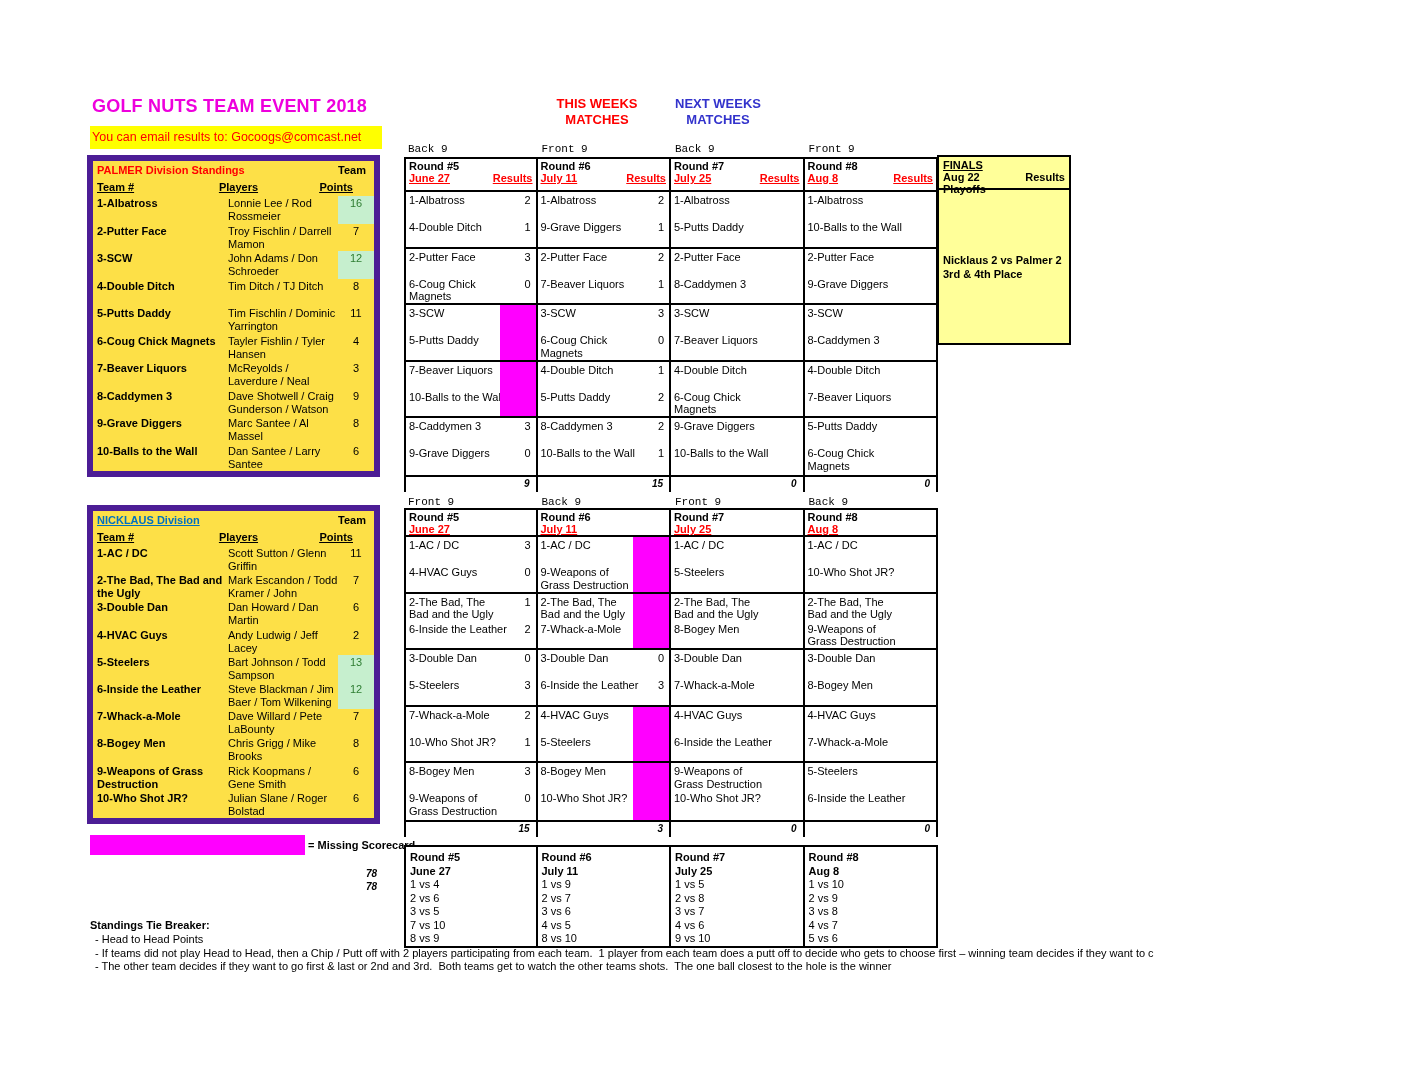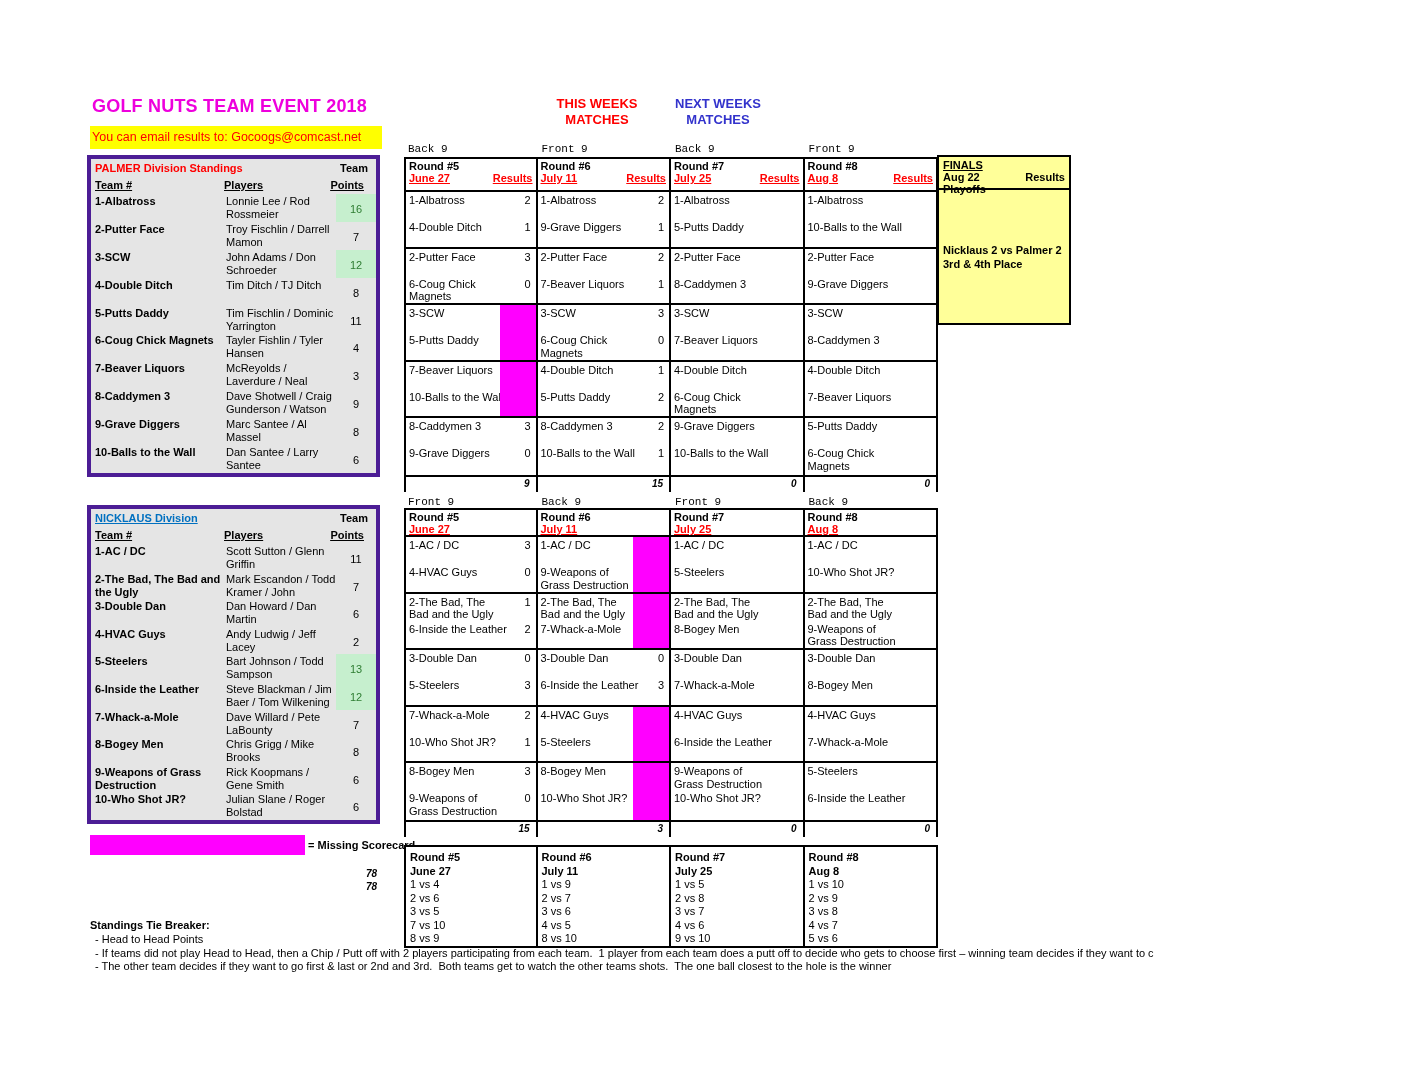--- a/index.html
+++ b/index.html
@@ -19,38 +19,38 @@
                color:#FF0000; font-weight:normal; font-size:12.5px; line-height:23px; padding-left:2px; white-space:nowrap; }
   .weeks { position:absolute; top:96px; font-weight:bold; font-size:13px; text-align:center; line-height:16px; }
   .this-weeks { left:537px; width:120px; color:#FF0000; }
   .next-weeks { left:658px; width:120px; color:#3333CC; }
 
   
   .division { position:absolute; left:87px; width:990px; }
   .palmer   { top:143px; }
   .nicklaus { top:496px; }
 
-  .standings { position:absolute; left:0; width:293px; border:4px solid #4c1d95; background:#e5e5e5; }
+  .standings { position:absolute; left:0; width:293px; border:6px solid #4c1d95; background:#fde047; }
   .palmer .standings   { top:12px; height:322px; }
   .nicklaus .standings { top:9px;  height:319px; }
 
   .st-header1 { display:flex; justify-content:space-between; padding:3px 8px 0 4px; font-weight:bold; height:20px; }
   .palmer .div-title   { color:#FF0000; }
   .nicklaus .div-title { color:#0070C0; text-decoration:underline; }
-  .st-header2 { display:flex; font-weight:bold; padding:0 12px 0 4px; height:15px; }
+  .st-header2 { display:flex; font-weight:bold; padding:0 21px 0 4px; height:15px; }
   .h-team    { width:131px; } 
   .h-players { width:108px; }
   .h-points  { flex:1; text-align:left;text-decoration:underline; }
   .h-team span, .h-players span, .h-points span, .hdr-u { text-decoration:underline; }
 
   .st-rows { position:absolute; top:35px; left:0; right:0; bottom:0; display:grid; grid-template-rows:repeat(10,1fr); }
   .st-row { display:flex; line-height:13px; overflow:hidden; }
   .st-team    { width:135px; font-weight:bold; padding:1px 2px 0 4px; }
   .st-players { width:110px; padding-top:1px; }
-  .st-points  { flex:1; text-align:center; padding-top:9px; }
+  .st-points  { flex:1; text-align:center; padding-top:1px; }
   .st-points.green { background:#C6EFCE; color:#2E7D32; }
 
   .st-totals { position:absolute; width:80px; text-align:right; font-size:10px; font-weight:bold; font-style:italic; line-height:12.5px;margin-top:44px; }
   .palmer .st-totals   { left:290px; top:335px; margin-left:-80px; }
   .nicklaus .st-totals { left:290px; top:328px; margin-left:-80px; }
 
   
   .rounds { position:absolute; left:317px; top:0; width:534px; display:flex; }
   .round-col { width:133.5px; position:relative; }
   .nine-label { padding-left:4px;font-family:Liberation Mono, monospace; }
@@ -73,21 +73,21 @@
   .mrow { position:absolute; left:3px; right:2px; display:flex; justify-content:space-between; line-height:12.5px; }
   .mrow.top { top:2px; }
   .mrow.bottom { top:29px; }
   .mteam { max-width:98px; }
   .mres { padding-right:3px; }
   .magenta-block { position:absolute; top:0; bottom:0; right:0; width:36px; background:#FF00FF; }
   .round-total { height:15px; font-size:10px; font-weight:bold; font-style:italic; text-align:right; padding:1px 6px 0 0;
                  border-left:2px solid #000; border-right:2px solid #000; }
 
   
-  .finals { position:absolute; left:937px; top:155px; width:134px; height:170px; border:2px solid #000;
+  .finals { position:absolute; left:937px; top:155px; width:134px; height:190px; border:2px solid #000;
             background:#FFFF99; display:flex; flex-direction:column; }
   .finals-header { border-bottom:2px solid #000; padding:2px 4px 0 4px; height:33px; }
   .finals-title { font-weight:bold; text-decoration:underline; }
   .finals-sub-row { display:flex; justify-content:space-between; font-weight:bold; }
   .finals-boxes { flex:1; display:flex; flex-direction:column; }
   .finals-box { flex:1; border-bottom:2px solid #000; display:flex; flex-direction:column; justify-content:center;
                 padding:0 4px; font-weight:bold; line-height:14px; }
   .finals-box:last-child { border-bottom:none; }
 
   

